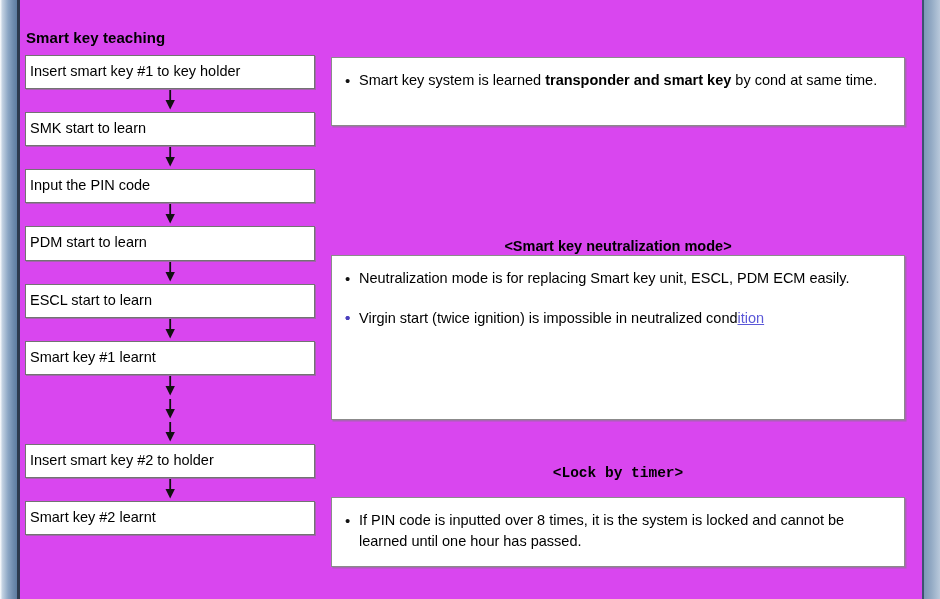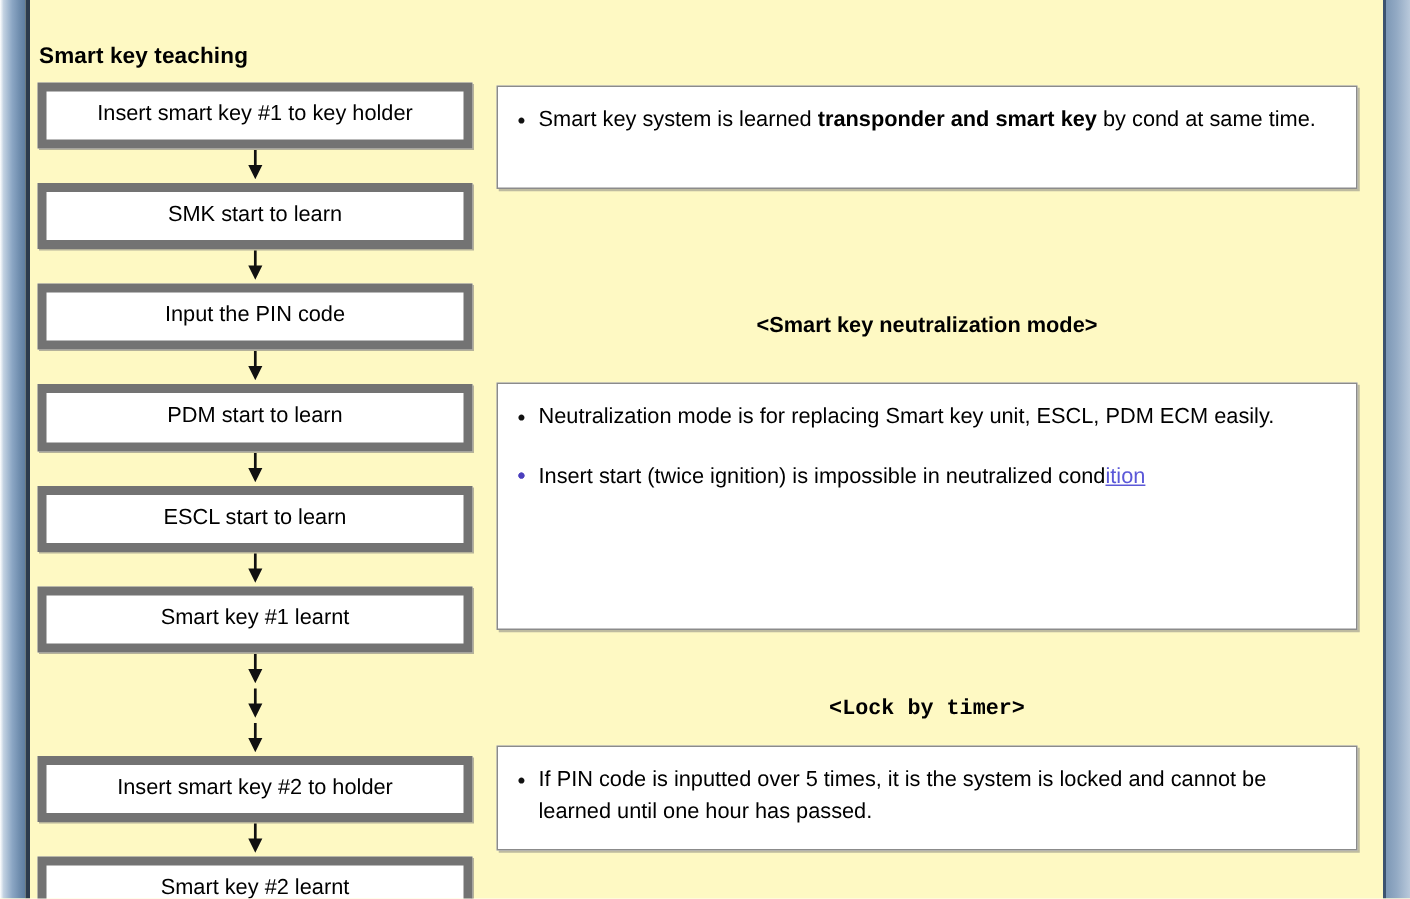--- a/index.html
+++ b/index.html
@@ -12,21 +12,21 @@
     background: #ffffff;
     font-family: "Liberation Sans", sans-serif;
     overflow: hidden;
     position: relative;
   }
 
   
   #page {
     position: absolute;
     inset: 0;
-    background: #fef9c3;
+    background: #d946ef;
   }
   .edge-stripe-left {
     position: absolute;
     left: 0; top: 0;
     width: 17px;
     height: 599px;
     background: linear-gradient(to right, #ffffff 0%, #c3d2e2 14%, #8ba6c4 48%, #6e8cad 78%, #5d7da0 100%);
   }
   .edge-rule-left {
     position: absolute;
@@ -71,27 +71,27 @@
   }
   .flow-col {
     position: absolute;
     left: 5px;
     top: 55px;
     width: 290px;
   }
   .flow-box {
     box-sizing: border-box;
     width: 290px;
-    border: 6px solid #737373;
+    border: 1px solid #737373;
     box-shadow: 1px 1px 0 0 rgba(120,120,120,0.55);
     background: #ffffff;
     color: #000000;
     font-size: 14.5px;
     line-height: 1.32;
-    text-align: center;
+    text-align: left;
     padding: 6px 4px 7px 4px;
     white-space: pre-line;
   }
   .flow-arrow {
     width: 290px;
     height: 23px;
     display: block;
   }
 
   
@@ -136,21 +136,21 @@
     font-size: 15px;
     line-height: 1.42;
   }
   .b-black { color: #111111; }
   .b-blue  { color: #4b3fbd; }
   .tail-blue { color: #5b58d8; text-decoration: underline; }
   b.strong { font-weight: bold; }
 
   
   #box-a   { position:absolute; left:0;   top:57px;  width:574px; height:69px; }
-  #head-b  { position:absolute; left:0;   top:209px; width:574px; }
+  #head-b  { position:absolute; left:0;   top:238px; width:574px; }
   #box-b   { position:absolute; left:0;   top:255px; width:574px; height:165px; }
   #head-c  { position:absolute; left:0;   top:465px; width:574px;font-family:Liberation Mono, monospace; }
   #box-c   { position:absolute; left:0;   top:497px; width:574px; height:70px; }
 </style>
 </head>
 <body>
 
 <div id="page">
 
   <div class="edge-stripe-left"></div>
@@ -217,31 +217,31 @@
         <ul class="note-list">
           <li>
             <span class="bullet b-black">•</span>
             <span>Neutralization mode is for replacing Smart key unit, ESCL, PDM ECM easily.</span>
           </li>
           <li>
             <span class="bullet b-blue">•</span>
           </li>
           <li>
             <span class="bullet b-blue">•</span>
-            <span>Insert start (twice ignition) is impossible in neutralized cond</span><span class="tail-blue">ition</span>
+            <span>Virgin start (twice ignition) is impossible in neutralized cond</span><span class="tail-blue">ition</span>
           </li>
         </ul>
       </div>
 
       <div class="note-head" id="head-c">&lt;Lock by timer&gt;</div>
 
       <div class="note-box" id="box-c">
         <ul class="note-list">
           <li>
             <span class="bullet b-black">•</span>
-            <span>If PIN code is inputted over 5 times, it is the system is locked and cannot be learned until one hour has passed.</span>
+            <span>If PIN code is inputted over 8 times, it is the system is locked and cannot be learned until one hour has passed.</span>
           </li>
         </ul>
       </div>
 
     </div>
   </div>
 </div>
 
 </body></html>

